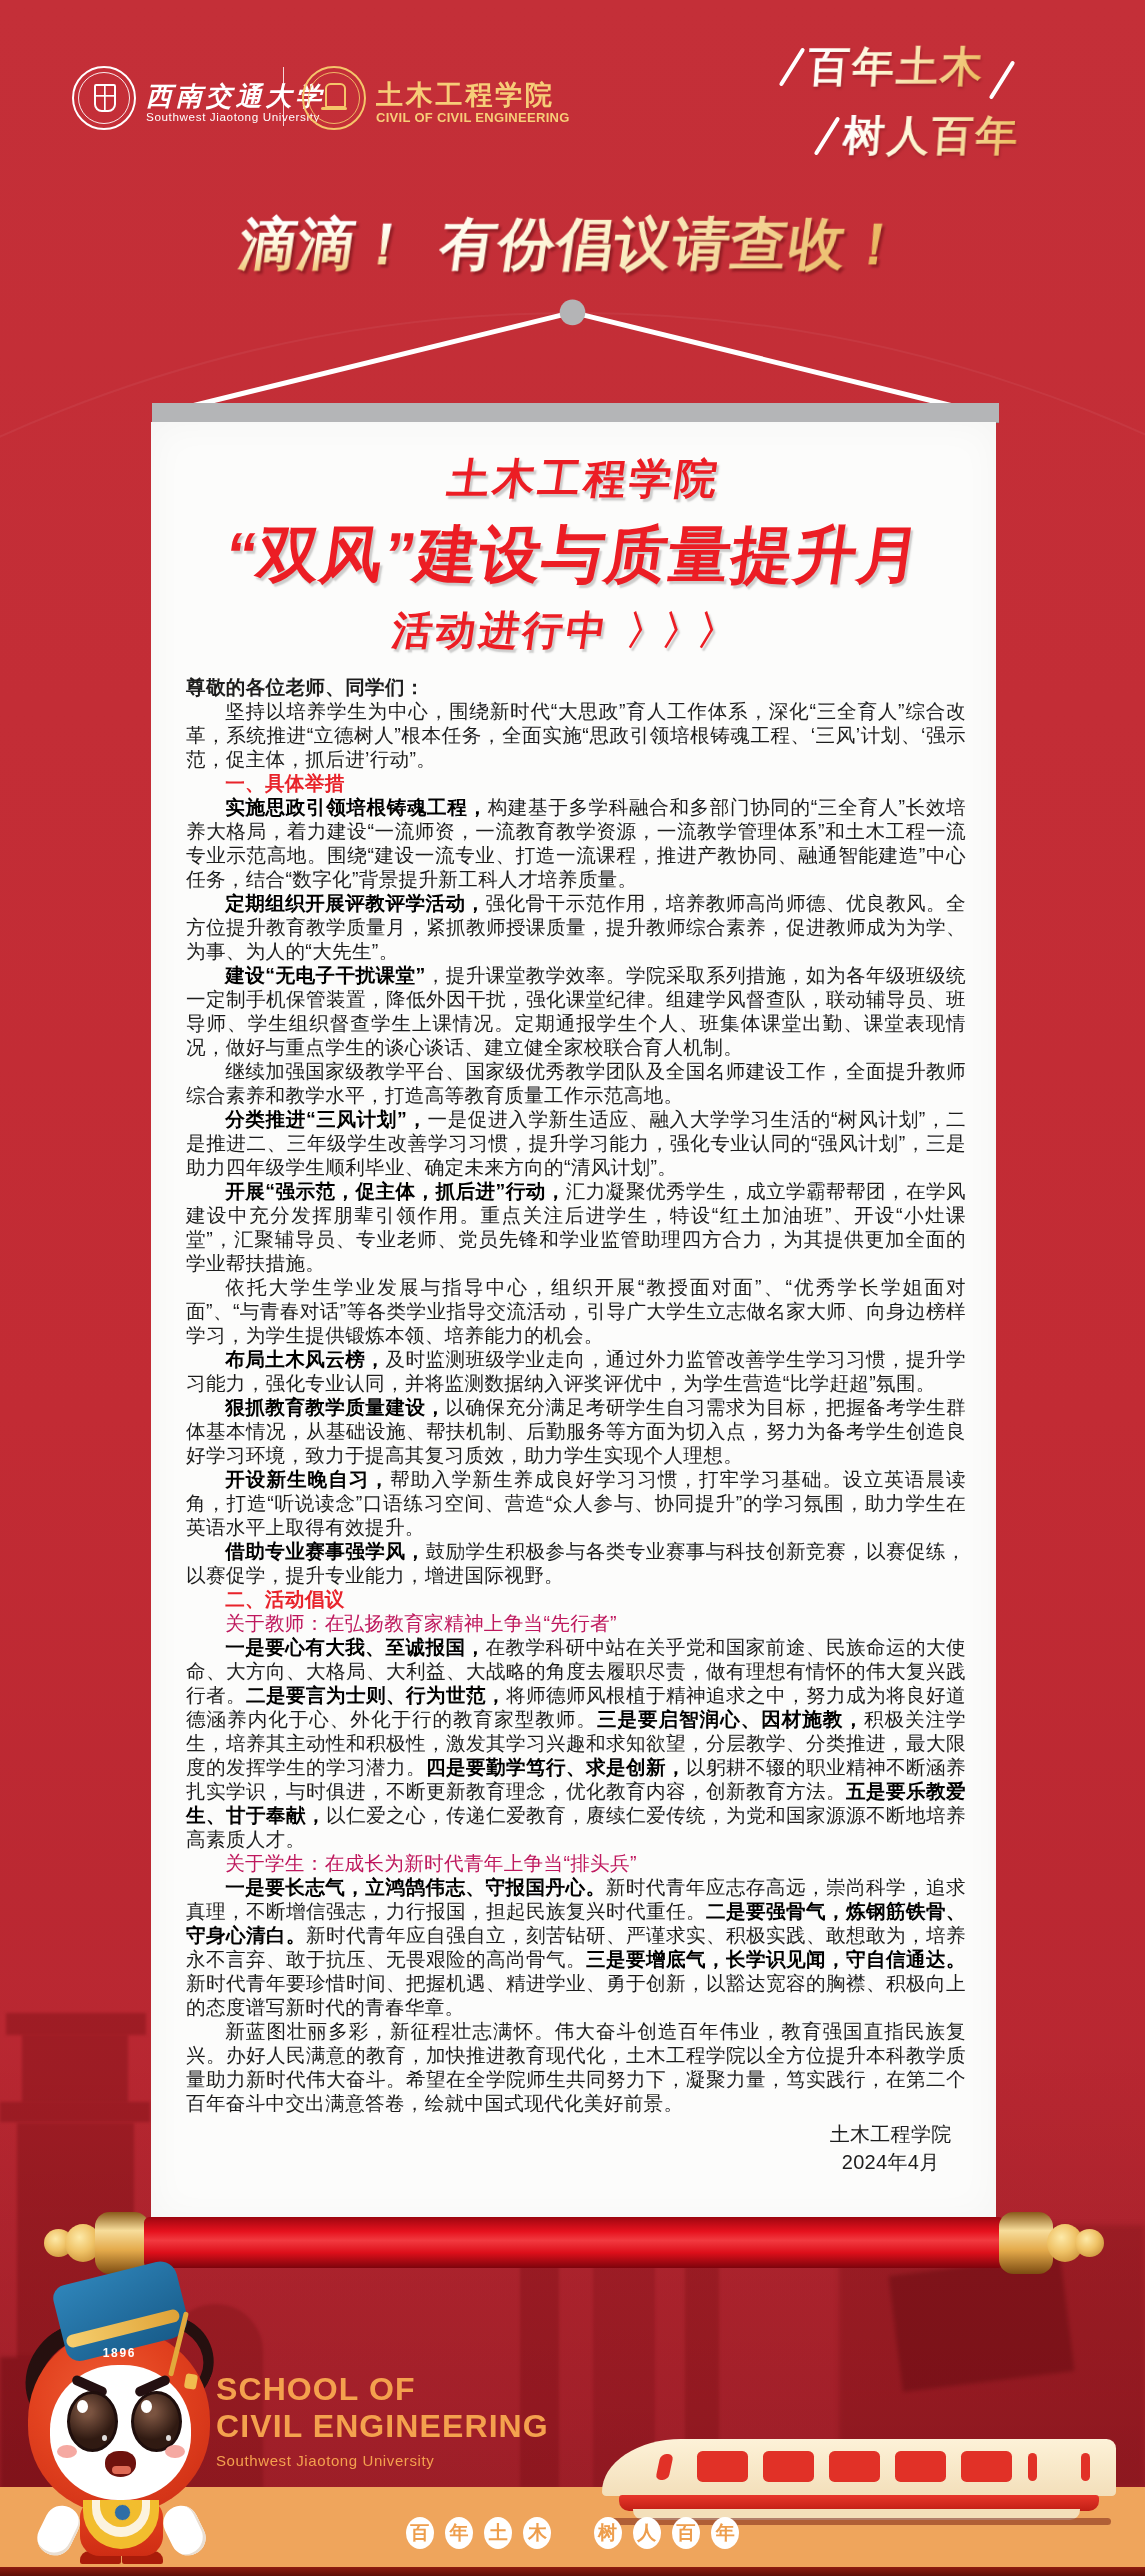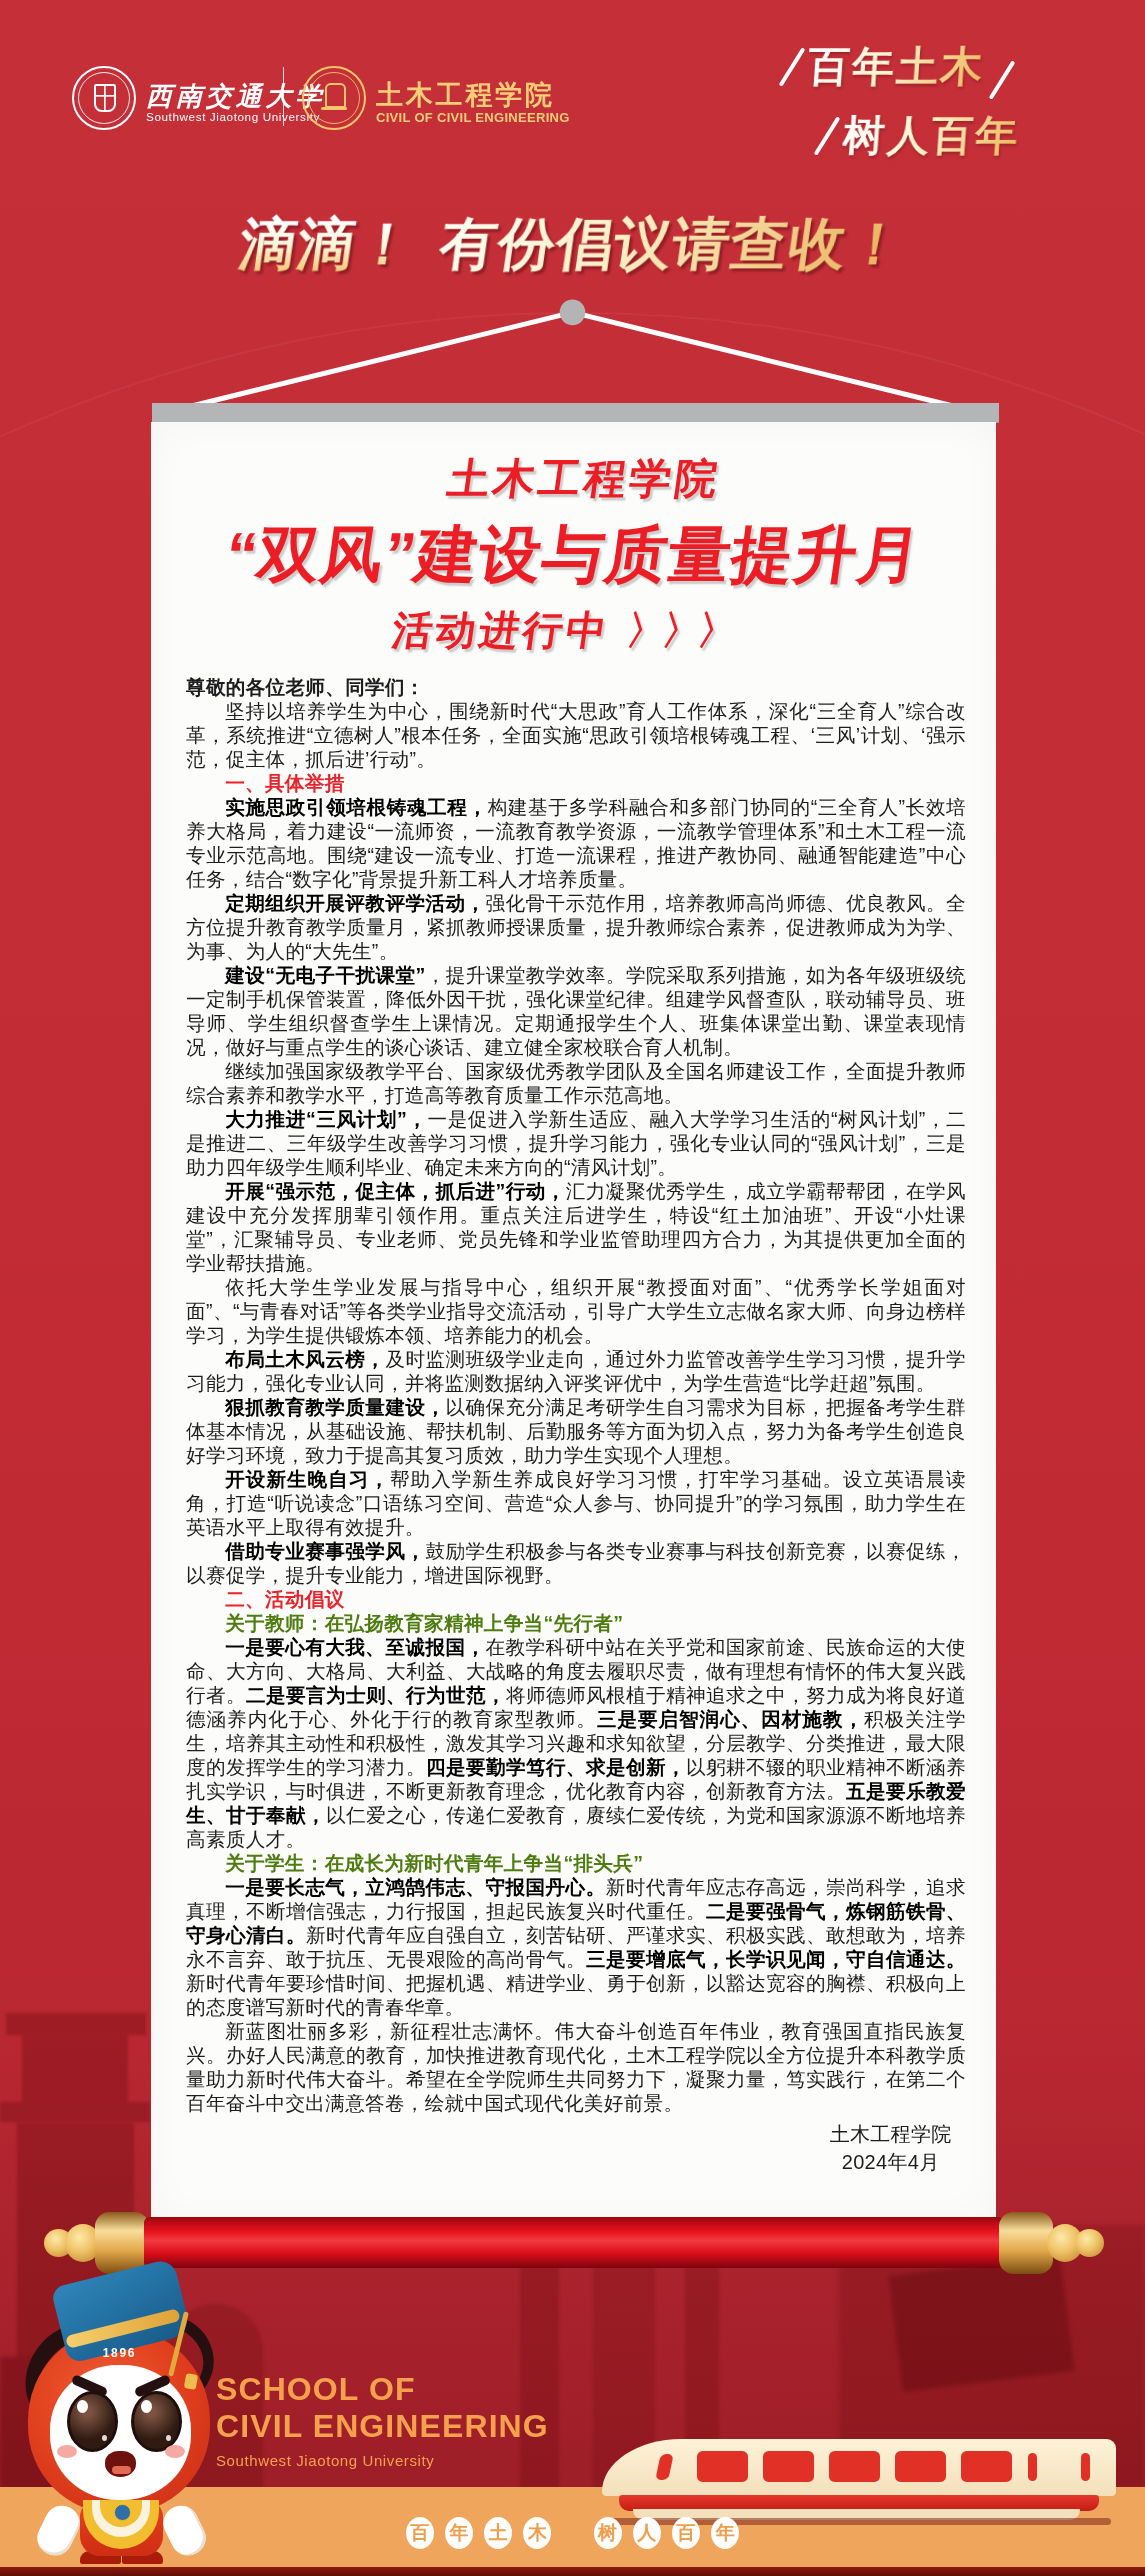--- a/index.html
+++ b/index.html
@@ -75,21 +75,21 @@
   .st3{font-size:40px;letter-spacing:3.4px;margin-top:6.7px;}
   .st3 .arrows{margin-left:17px;letter-spacing:-4.5px;font-weight:900;}
 
   .letter{margin-top:17px;padding:0 30px 0 35px;font-size:19.6px;line-height:24px;color:#1d1d1d;
       text-align:justify;letter-spacing:0.3px;}
   .letter p{margin:0;}
   .salut{text-indent:0;font-weight:bold;}
   .para{text-indent:2em;}
   .para .b{font-weight:bold;color:#000;}
   .red-head{text-indent:2em;font-weight:900;color:#e8232b;}
-  .sub-head{text-indent:2em;font-weight:700;color:#4d7c0f;}
+  .sub-head{text-indent:2em;font-weight:400;color:#be185d;}
   .sign{margin:4.5px 14.5px 0 auto;width:max-content;text-align:center;font-size:20px;line-height:28px;color:#1d1d1d;}
 
   
   .rod-bottom{left:44px;top:2212px;width:1060px;height:63px;}
   .rod-bar{position:absolute;left:100px;right:100px;top:5px;height:51px;border-radius:5.6px;
       background:linear-gradient(180deg,#9d0610 0%,#e6111d 28%,#f23a40 46%,#dd0f1a 70%,#7d040c 100%);}
   .gold{background:radial-gradient(circle at 40% 35%,#fdeaa9 0%,#efc266 45%,#b97c26 100%);}
   .ring-l,.ring-r{position:absolute;top:0;width:54px;height:62px;border-radius:14.5px;
       background:linear-gradient(180deg,#8a5a1a 0%,#f7dd9b 30%,#e3a94a 62%,#7c4c12 100%);}
   .ring-l{left:51px;} .ring-r{right:51px;}
@@ -234,21 +234,21 @@
   </div>
   <div class="letter">
     <p class="salut">尊敬的各位老师、同学们：</p>
     <div id="paras">
         <p class="para"><span>坚持以培养学生为中心，围绕新时代“大思政”育人工作体系，深化“三全育人”综合改革，系统推进“立德树人”根本任务，全面实施“思政引领培根铸魂工程、‘三风’计划、‘强示范，促主体，抓后进’行动”。</span></p>
         <p class="red-head">一、具体举措</p>
         <p class="para"><span class="b">实施思政引领培根铸魂工程，</span><span>构建基于多学科融合和多部门协同的“三全育人”长效培养大格局，着力建设“一流师资，一流教育教学资源，一流教学管理体系”和土木工程一流专业示范高地。围绕“建设一流专业、打造一流课程，推进产教协同、融通智能建造”中心任务，结合“数字化”背景提升新工科人才培养质量。</span></p>
         <p class="para"><span class="b">定期组织开展评教评学活动，</span><span>强化骨干示范作用，培养教师高尚师德、优良教风。全方位提升教育教学质量月，紧抓教师授课质量，提升教师综合素养，促进教师成为为学、为事、为人的“大先生”。</span></p>
         <p class="para"><span class="b">建设“无电子干扰课堂”</span><span>，提升课堂教学效率。学院采取系列措施，如为各年级班级统一定制手机保管装置，降低外因干扰，强化课堂纪律。组建学风督查队，联动辅导员、班导师、学生组织督查学生上课情况。定期通报学生个人、班集体课堂出勤、课堂表现情况，做好与重点学生的谈心谈话、建立健全家校联合育人机制。</span></p>
         <p class="para"><span>继续加强国家级教学平台、国家级优秀教学团队及全国名师建设工作，全面提升教师综合素养和教学水平，打造高等教育质量工作示范高地。</span></p>
-        <p class="para"><span class="b">大力推进“三风计划”，</span><span>一是促进入学新生适应、融入大学学习生活的“树风计划”，二是推进二、三年级学生改善学习习惯，提升学习能力，强化专业认同的“强风计划”，三是助力四年级学生顺利毕业、确定未来方向的“清风计划”。</span></p>
+        <p class="para"><span class="b">分类推进“三风计划”，</span><span>一是促进入学新生适应、融入大学学习生活的“树风计划”，二是推进二、三年级学生改善学习习惯，提升学习能力，强化专业认同的“强风计划”，三是助力四年级学生顺利毕业、确定未来方向的“清风计划”。</span></p>
         <p class="para"><span class="b">开展“强示范，促主体，抓后进”行动，</span><span>汇力凝聚优秀学生，成立学霸帮帮团，在学风建设中充分发挥朋辈引领作用。重点关注后进学生，特设“红土加油班”、开设“小灶课堂”，汇聚辅导员、专业老师、党员先锋和学业监管助理四方合力，为其提供更加全面的学业帮扶措施。</span></p>
         <p class="para"><span>依托大学生学业发展与指导中心，组织开展“教授面对面”、“优秀学长学姐面对面”、“与青春对话”等各类学业指导交流活动，引导广大学生立志做名家大师、向身边榜样学习，为学生提供锻炼本领、培养能力的机会。</span></p>
         <p class="para"><span class="b">布局土木风云榜，</span><span>及时监测班级学业走向，通过外力监管改善学生学习习惯，提升学习能力，强化专业认同，并将监测数据纳入评奖评优中，为学生营造“比学赶超”氛围。</span></p>
         <p class="para"><span class="b">狠抓教育教学质量建设，</span><span>以确保充分满足考研学生自习需求为目标，把握备考学生群体基本情况，从基础设施、帮扶机制、后勤服务等方面为切入点，努力为备考学生创造良好学习环境，致力于提高其复习质效，助力学生实现个人理想。</span></p>
         <p class="para"><span class="b">开设新生晚自习，</span><span>帮助入学新生养成良好学习习惯，打牢学习基础。设立英语晨读角，打造“听说读念”口语练习空间、营造“众人参与、协同提升”的学习氛围，助力学生在英语水平上取得有效提升。</span></p>
         <p class="para"><span class="b">借助专业赛事强学风，</span><span>鼓励学生积极参与各类专业赛事与科技创新竞赛，以赛促练，以赛促学，提升专业能力，增进国际视野。</span></p>
         <p class="red-head">二、活动倡议</p>
         <p class="sub-head">关于教师：在弘扬教育家精神上争当“先行者”</p>
         <p class="para"><span class="b">一是要心有大我、至诚报国，</span><span>在教学科研中站在关乎党和国家前途、民族命运的大使命、大方向、大格局、大利益、大战略的角度去履职尽责，做有理想有情怀的伟大复兴践行者。</span><span class="b">二是要言为士则、行为世范，</span><span>将师德师风根植于精神追求之中，努力成为将良好道德涵养内化于心、外化于行的教育家型教师。</span><span class="b">三是要启智润心、因材施教，</span><span>积极关注学生，培养其主动性和积极性，激发其学习兴趣和求知欲望，分层教学、分类推进，最大限度的发挥学生的学习潜力。</span><span class="b">四是要勤学笃行、求是创新，</span><span>以躬耕不辍的职业精神不断涵养扎实学识，与时俱进，不断更新教育理念，优化教育内容，创新教育方法。</span><span class="b">五是要乐教爱生、甘于奉献，</span><span>以仁爱之心，传递仁爱教育，赓续仁爱传统，为党和国家源源不断地培养高素质人才。</span></p>
         <p class="sub-head">关于学生：在成长为新时代青年上争当“排头兵”</p>

